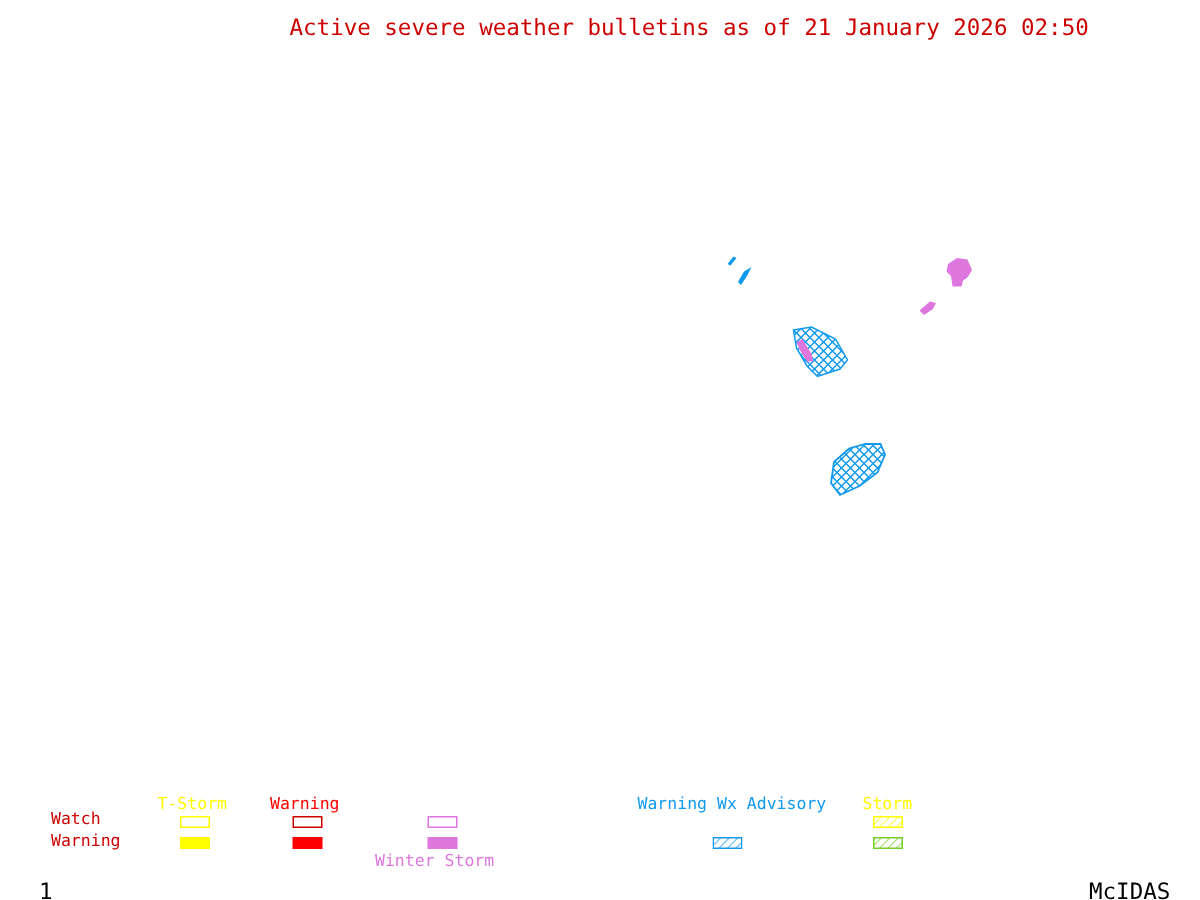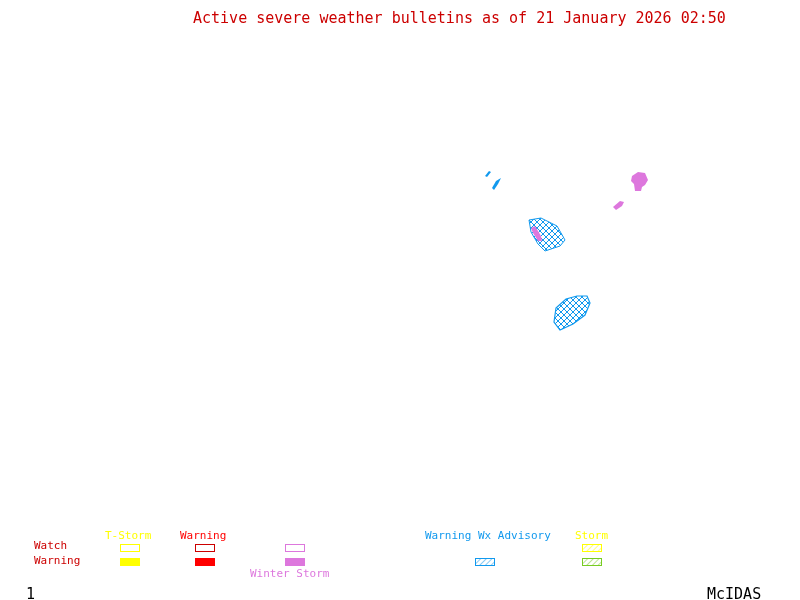--- a/index.html
+++ b/index.html
@@ -1,21 +1,21 @@
 <!DOCTYPE html>
 <html><head>
   <meta charset="utf-8">
   <style>
     html, body { margin: 0; padding: 0; background: #ffffff; }
     body { width: 800px; height: 600px; position: relative; overflow: hidden;
            font-family: "DejaVu Sans Mono", monospace; }
     .txt { position: absolute; font-size: 15px; line-height: 12px; white-space: nowrap; }
     #title { left: 193px; top: 12px; color: #cc0000; }
     #frame-num { left: 26px; top: 588px; color: #000; }
-    #brand { left: 707px; top: 588px; color: #000; text-align: center; }
+    #brand { left: 726px; top: 588px; color: #000; text-align: center; }
     #map { position: absolute; left: 0; top: 0; }
     .legend-label { position: absolute; font-size: 11px; line-height: 12px; white-space: nowrap; }
     .box { position: absolute; width: 20px; height: 8px; box-sizing: border-box; }
   </style>
 </head>
 <body>
 
 <svg id="map" width="800" height="600">
   <defs>
     <pattern id="hatch-blue" width="4" height="4" patternUnits="userSpaceOnUse" patternTransform="rotate(45)">

